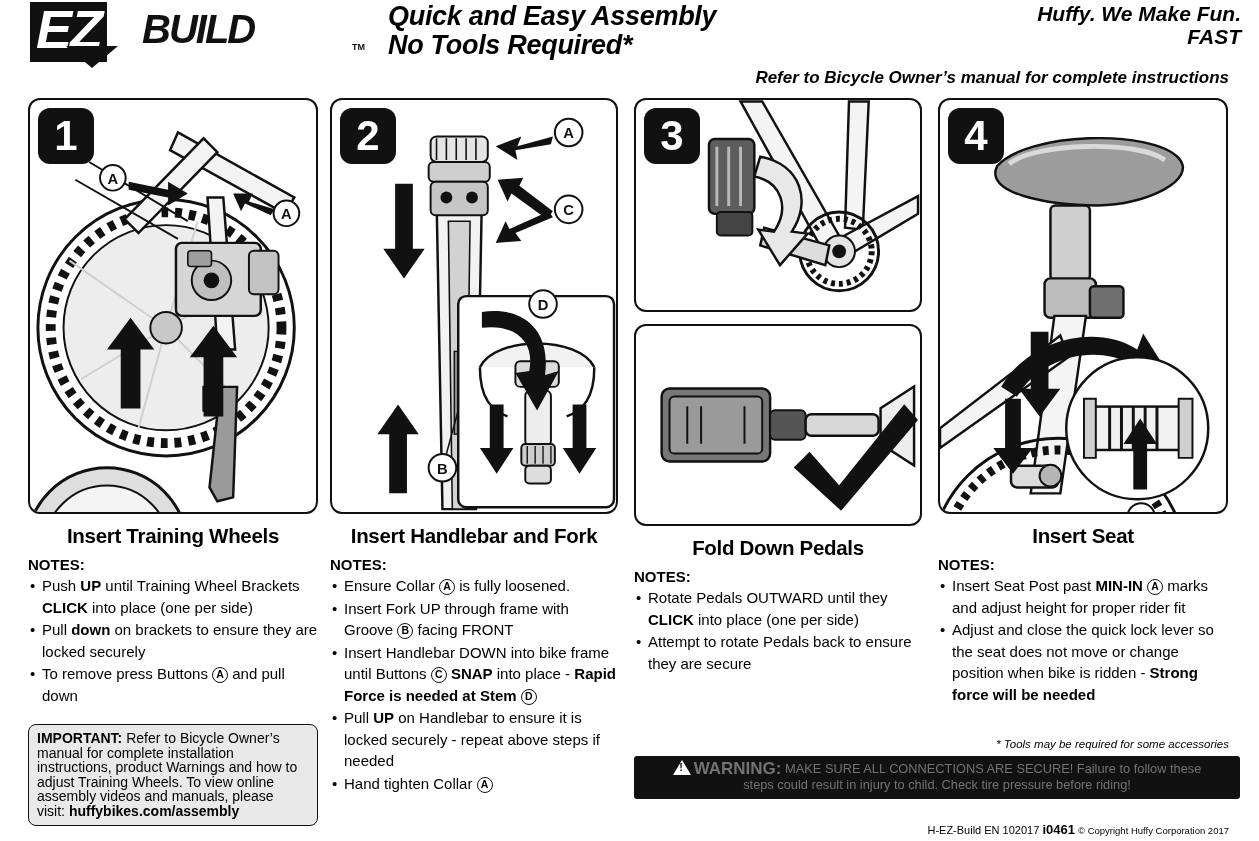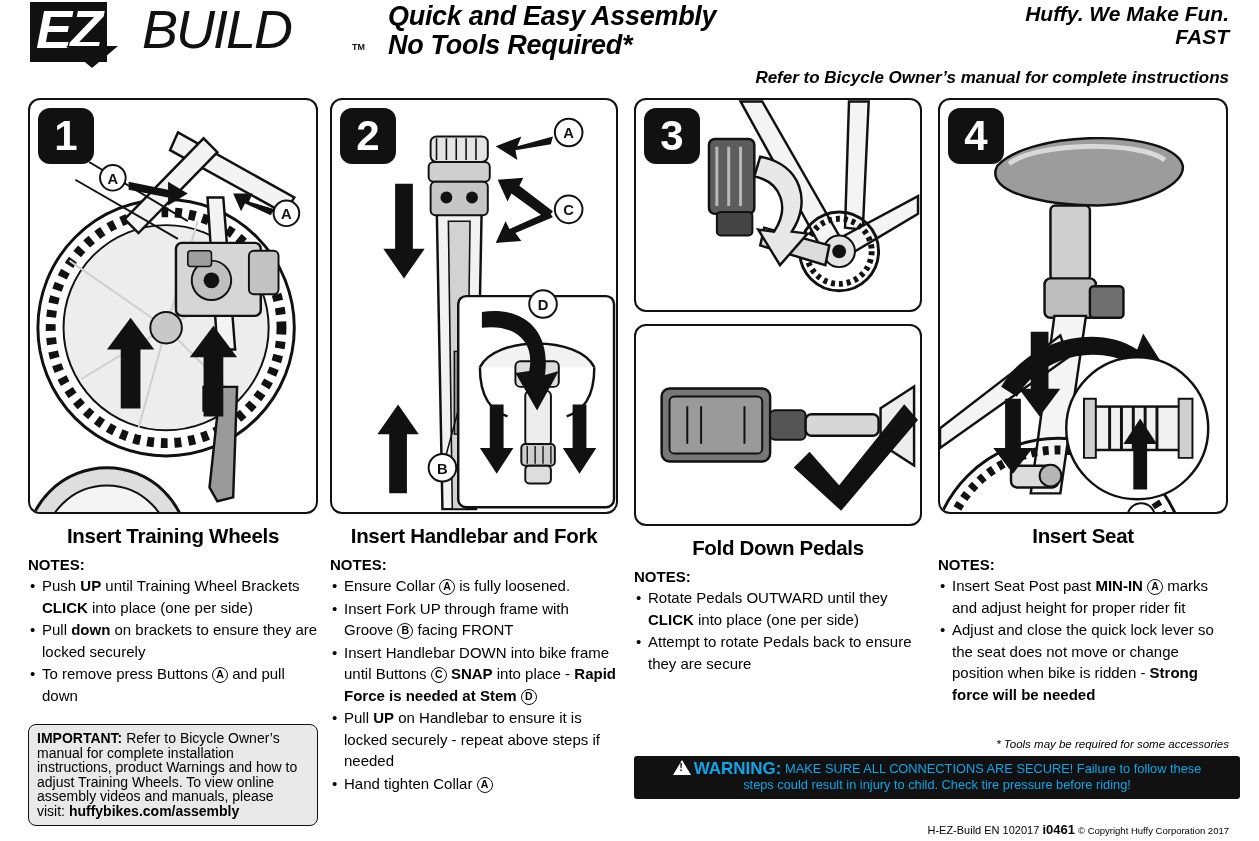--- a/index.html
+++ b/index.html
@@ -44,23 +44,23 @@
     color: #ffffff;
     background: #111;
     padding: 0 6px 6px 6px;
     line-height: 54px;
     z-index: 2;
   }
   .logo-build {
     position: absolute;
     left: 112px; top: 0;
     font-family: "Liberation Sans", sans-serif;
-    font-weight: normal;
-    font-style: italic;
-    font-size: 54px;
+    font-weight: bold;
+    font-style: italic;
+    font-size: 40px;
     letter-spacing: -2px;
     color: #111;
     line-height: 54px;
   }
   .logo-arrow {
     position: absolute;
     left: 36px; top: 44px;
     width: 0; height: 0;
     border-left: 26px solid transparent;
     border-right: 26px solid transparent;
@@ -78,21 +78,21 @@
     position: absolute;
     left: 388px; top: 2px;
     font-size: 27px;
     font-weight: bold;
     font-style: italic;
     line-height: 29px;
     letter-spacing: -0.3px;
   }
   .head-right {
     position: absolute;
-    right: 30px; top: 2px;
+    right: 18px; top: 2px;
     text-align: right;
   }
   .head-right .l1 {
     font-size: 21px;
     font-weight: bold;
     font-style: italic;
     line-height: 24px;
   }
   .head-right .l2 {
     font-size: 21px;
@@ -196,21 +196,21 @@
     font-size: 14px;
     line-height: 14.5px;
   }
 
   
   .warnbar {
     position: absolute;
     left: 634px; top: 756px;
     width: 594px;
     background: #111;
-    color: #0ea5e9;
+    color: #737373;
     border-radius: 3px;
     padding: 4px 6px 6px 6px;
     text-align: center;
     font-size: 12.8px;
     line-height: 16px;
   }
   .warn-word {
     font-size: 17px;
     font-weight: bold;
     vertical-align: -1px;

